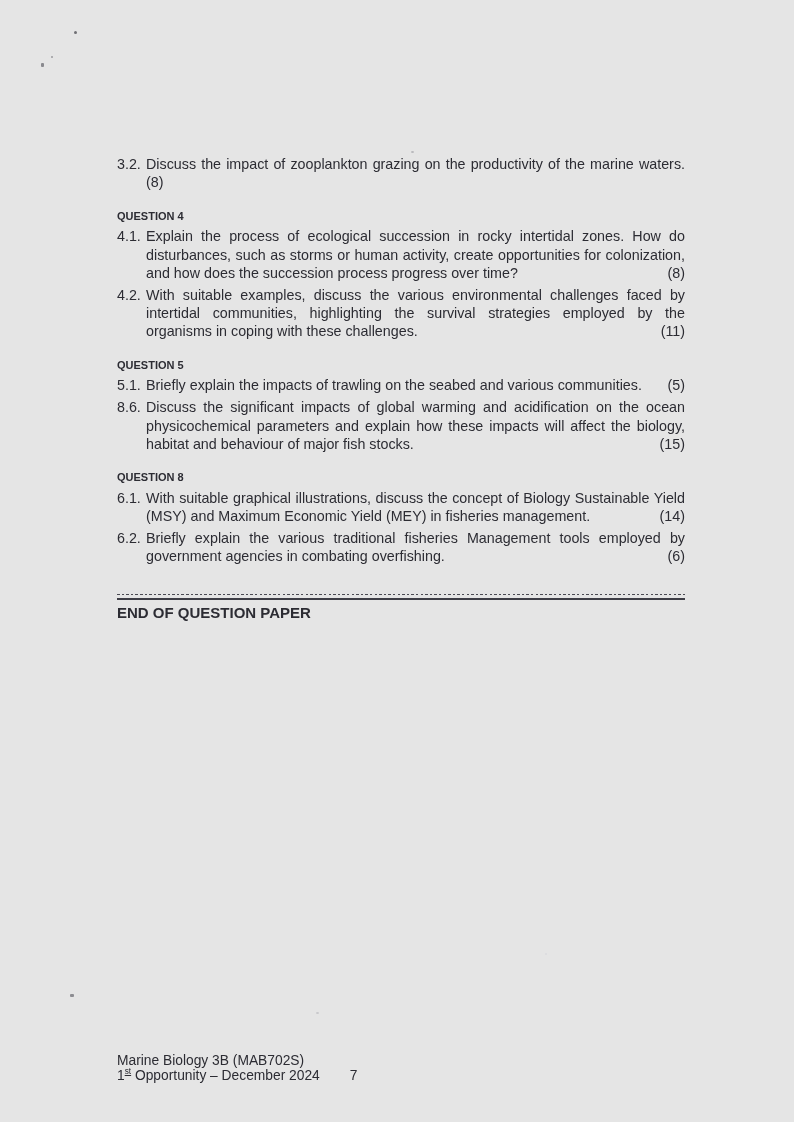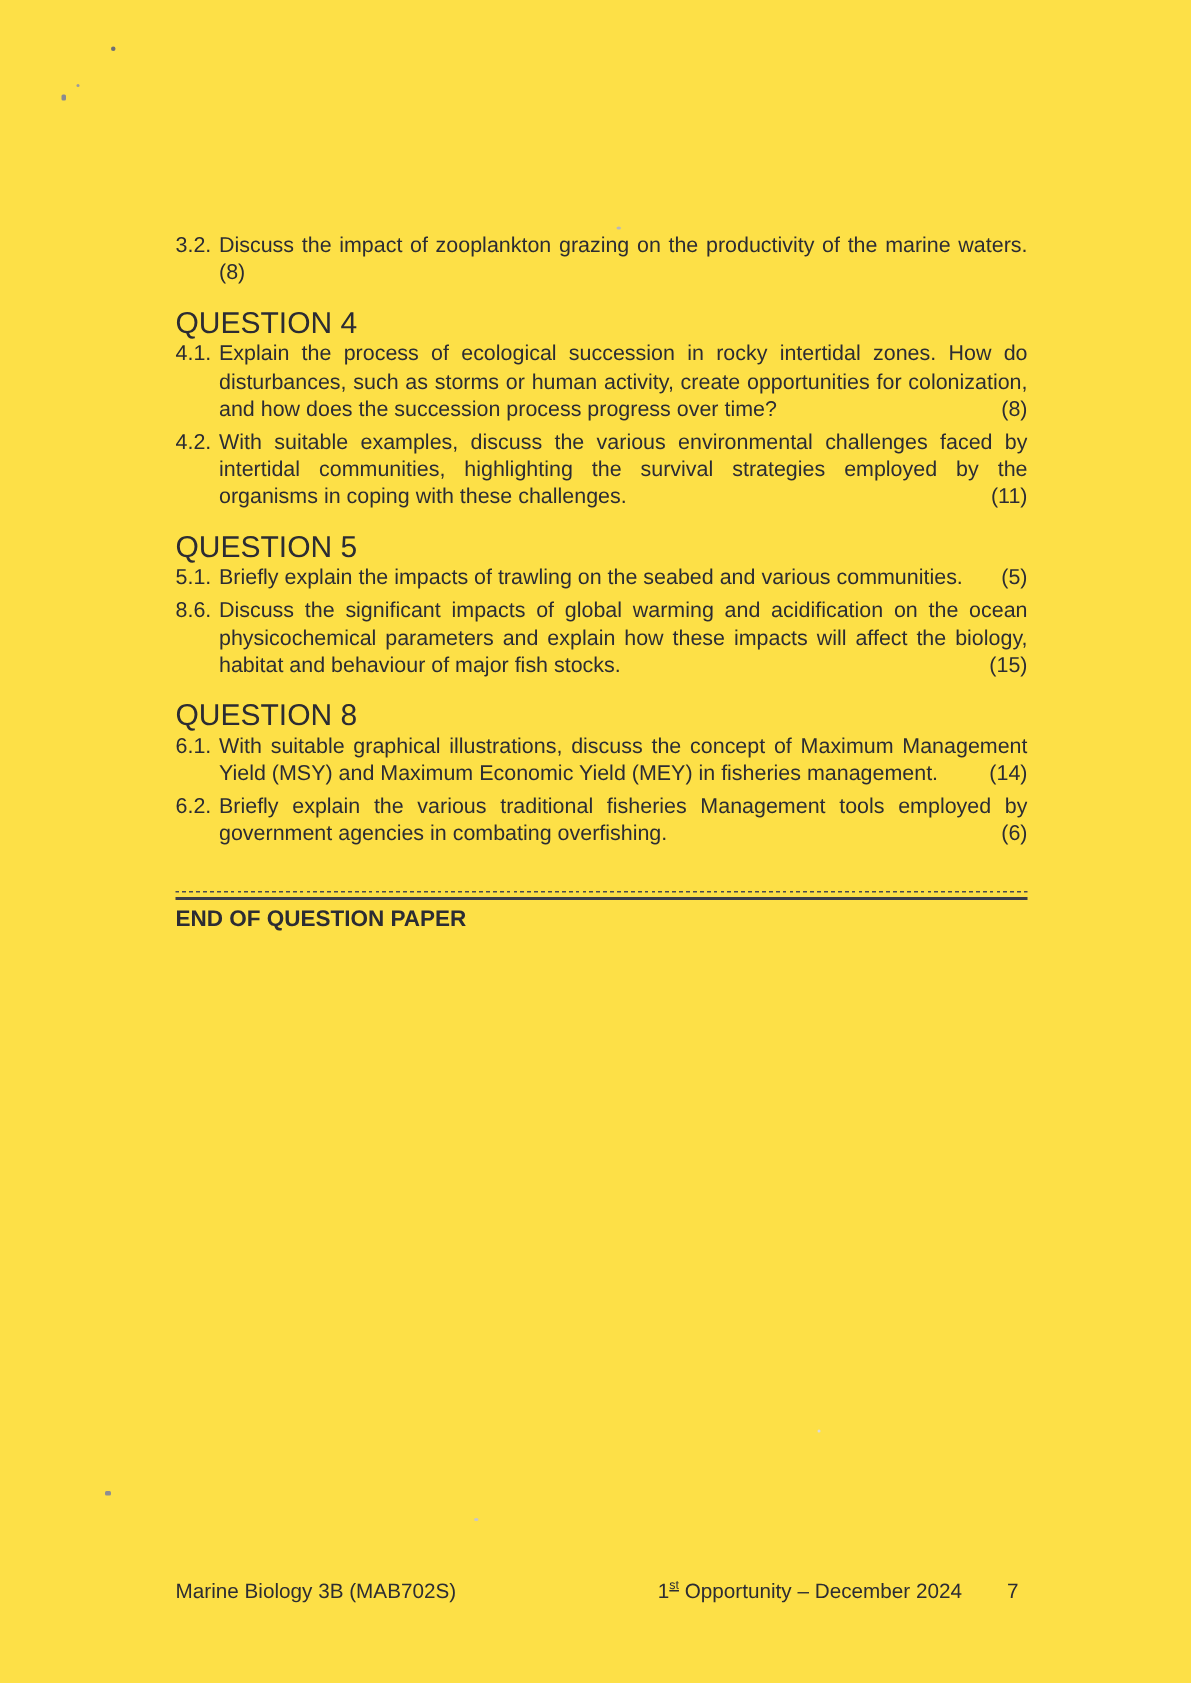--- a/index.html
+++ b/index.html
@@ -1,20 +1,20 @@
 <!DOCTYPE html>
 <html><head>
 <meta charset="utf-8">
 <style>
   html, body { margin: 0; padding: 0; background: #ffffff; }
   .page {
     position: relative;
     width: 794px;
     height: 1122px;
-    background: #fde047;
+    background: #e5e5e5;
     font-family: "Liberation Sans", sans-serif;
     color: #2c2c33;
     overflow: hidden;
   }
   .content {
     position: absolute;
     left: 117px;
     top: 155px;
     width: 568px;
     font-size: 14.3px;
@@ -30,22 +30,22 @@
   .qnum {
     display: inline-block;
     width: 29px;
     text-indent: 0;
   }
   .mark {
     float: right;
     text-indent: 0;
   }
   .qheading {
-    font-size: 20px;
-    font-weight: 400;
+    font-size: 11px;
+    font-weight: 700;
     margin: 15px 0 2.5px 0;
   }
   .divider { margin-top: 28px; }
   .divider .dashed {
     height: 1.5px;
     background: repeating-linear-gradient(90deg, #4a4a52 0 2.5px, transparent 2.5px 4.6px);
   }
   .divider .solid {
     height: 2px;
     background: #3d3d45;
@@ -59,20 +59,21 @@
   }
   .footer {
     position: absolute;
     left: 117px;
     top: 1053px;
     width: 568px;
     font-size: 13.8px;
     display: flex;
     justify-content: space-between;
     align-items: baseline;
+    flex-direction: column;
   }
   .footer-right {
     display: flex;
     gap: 30px;
     align-items: baseline;
     padding-right: 6px;
   }
   sup.ord {
     font-size: 0.6em;
     vertical-align: super;
@@ -112,21 +113,21 @@
     </section>
 
     <section>
       <h2 class="qheading">QUESTION 5</h2>
       <p class="item"><span class="qnum">5.1.</span><span class="qtext">Briefly explain the impacts of trawling on the seabed and various communities.</span> <span class="mark">(5)</span></p>
       <p class="item"><span class="qnum">8.6.</span><span class="qtext">Discuss the significant impacts of global warming and acidification on the ocean physicochemical parameters and explain how these impacts will affect the biology, habitat and behaviour of major fish stocks.</span> <span class="mark">(15)</span></p>
     </section>
 
     <section>
       <h2 class="qheading">QUESTION 8</h2>
-      <p class="item"><span class="qnum">6.1.</span><span class="qtext">With suitable graphical illustrations, discuss the concept of Maximum Management Yield (MSY) and Maximum Economic Yield (MEY) in fisheries management.</span> <span class="mark">(14)</span></p>
+      <p class="item"><span class="qnum">6.1.</span><span class="qtext">With suitable graphical illustrations, discuss the concept of Biology Sustainable Yield (MSY) and Maximum Economic Yield (MEY) in fisheries management.</span> <span class="mark">(14)</span></p>
       <p class="item"><span class="qnum">6.2.</span><span class="qtext">Briefly explain the various traditional fisheries Management tools employed by government agencies in combating overfishing.</span> <span class="mark">(6)</span></p>
     </section>
 
     <div class="divider">
       <div class="dashed"></div>
       <div class="solid"></div>
     </div>
 
     <h2 class="end-label">END OF QUESTION PAPER</h2>
 

